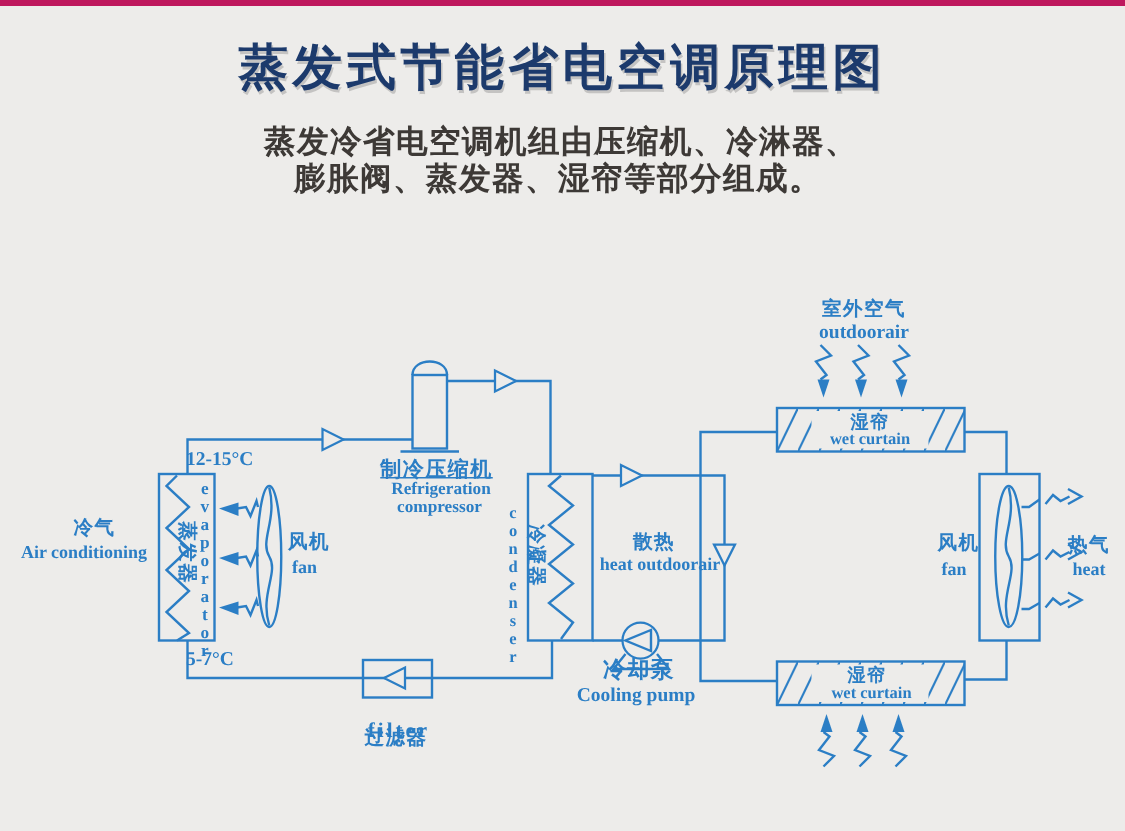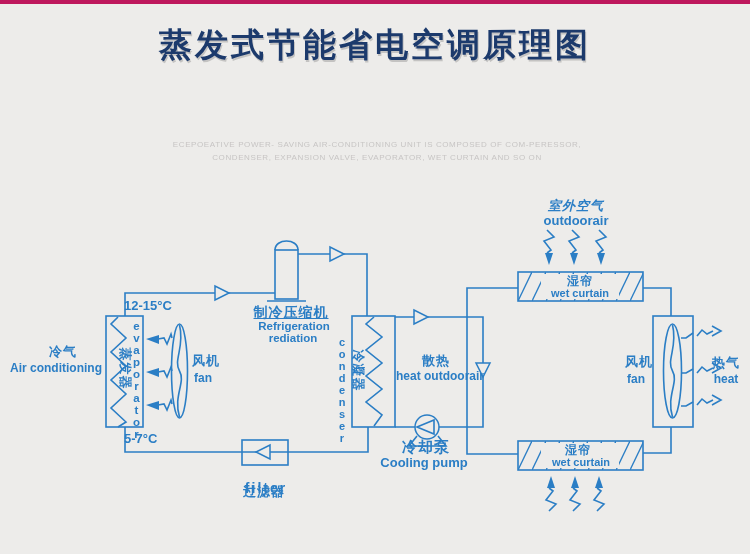--- a/index.html
+++ b/index.html
@@ -7,37 +7,37 @@
         border-top:4px solid #be185d;box-sizing:border-box;overflow:hidden;
         font-family:"Liberation Sans",sans-serif;}
   .abs{position:absolute;white-space:nowrap;line-height:1;}
   .ctr{transform:translateX(-50%);}
   .title{font-size:33px;font-weight:bold;letter-spacing:3px;color:#1c3a6c;
          text-shadow:1px 2px 0 rgba(120,120,120,.35);}
   .sub{font-size:21px;font-weight:bold;letter-spacing:1px;color:#3d3936;}
   .cap{font-size:8px;letter-spacing:.6px;color:#c7c5c4;}
   .zh{color:#2b7ec5;font-weight:bold;font-size:13px;letter-spacing:1px;}
   .en{color:#2b7ec5;font-weight:bold;font-size:12px;
-      font-family:Liberation Sans, sans-serif;}
+      font-family:Liberation Serif, serif;}
   .vzh{transform:rotate(90deg);text-align:center;}
   .ven{writing-mode:vertical-rl;text-orientation:upright;height:110px;}
   svg{position:absolute;left:0;top:0;}
   .pipe{stroke:#2b7ec5;stroke-width:1.6;fill:none;}
   .flow{fill:#edecea;stroke:#2b7ec5;stroke-width:1.5;}
   .solid{fill:#2b7ec5;stroke:none;}
   .mask{fill:#edecea;stroke:none;}
 </style>
 </head>
 <body>
 
 <div class="page">
 
   <div class="abs ctr title" style="left:375px;top:24px;">蒸发式节能省电空调原理图</div>
-  <div class="abs ctr cap" style="left:377px;top:137px;">ECEPOEATIVE POWER- SAVING AIR-CONDITIONING UNIT IS COMPOSED OF COM-PERESSOR,</div>
-  <div class="abs ctr cap" style="left:377px;top:150px;">CONDENSER, EXPANSION VALVE, EVAPORATOR, WET CURTAIN AND SO ON</div>
+  <div class="abs ctr sub" style="left:374px;top:80px;">蒸发冷省电空调机组由压缩机、冷淋器、</div>
+  <div class="abs ctr sub" style="left:372px;top:105px;">膨胀阀、蒸发器、湿帘等部分组成。</div>
 
   <svg width="750" height="554" viewBox="0 0 750 554">
     <defs>
       <pattern id="hatchT" patternUnits="userSpaceOnUse" width="14" height="29" patternTransform="translate(518,268)">
         <line x1="0" y1="29" x2="14" y2="0" stroke="#2b7ec5" stroke-width="1.4"></line>
       </pattern>
       <pattern id="hatchB" patternUnits="userSpaceOnUse" width="14" height="29" patternTransform="translate(518,437)">
         <line x1="0" y1="29" x2="14" y2="0" stroke="#2b7ec5" stroke-width="1.4"></line>
       </pattern>
     </defs>
@@ -146,35 +146,35 @@
   <div class="abs en" style="left:124px;top:428px;font-size:13px;">5-7°C</div>
 
   <div class="abs ctr zh vzh" style="left:125px;top:358px;width:48px;margin-left:-24px;transform:rotate(90deg);">蒸发器</div>
   <div class="abs en ven" style="left:130px;top:316px;font-size:11.5px;">evaporator</div>
 
   <div class="abs ctr zh" style="left:206px;top:350px;">风机</div>
   <div class="abs ctr en" style="left:203px;top:368px;">fan</div>
 
   <div class="abs ctr zh" style="left:291px;top:301px;font-size:14px;text-decoration:underline;">制冷压缩机</div>
   <div class="abs ctr en" style="left:294px;top:317px;font-size:11.5px;">Refrigeration</div>
-  <div class="abs ctr en" style="left:293px;top:329px;font-size:11.5px;">rediation</div>
+  <div class="abs ctr en" style="left:293px;top:329px;font-size:11.5px;">compressor</div>
 
   <div class="abs ctr zh vzh" style="left:358px;top:360px;width:48px;margin-left:-24px;transform:rotate(90deg);">冷凝器</div>
   <div class="abs en ven" style="left:336px;top:332px;font-size:11px;height:88px;">condenser</div>
 
   <div class="abs ctr zh" style="left:436px;top:350px;text-align:right;">散热</div>
   <div class="abs ctr en" style="left:440px;top:366px;">heat outdoorair</div>
 
   <div class="abs ctr zh" style="left:426px;top:435px;font-size:15px;">冷却泵</div>
   <div class="abs ctr en" style="left:424px;top:452px;font-size:13px;">Cooling pump</div>
 
   <div class="abs ctr zh" style="left:264px;top:481px;">过滤器</div>
   <div class="abs ctr en" style="left:266px;top:477px;font-size:14px;letter-spacing:2px;">filter</div>
 
-  <div class="abs ctr zh" style="left:576px;top:195px;font-style:italic;">室外空气</div>
+  <div class="abs ctr zh" style="left:576px;top:195px;">室外空气</div>
   <div class="abs ctr en" style="left:576px;top:210px;font-size:13px;">outdoorair</div>
 
   <div class="abs ctr zh" style="left:580px;top:271px;font-size:12px;">湿帘</div>
   <div class="abs ctr en" style="left:580px;top:284px;font-size:11px;">wet curtain</div>
 
   <div class="abs ctr zh" style="left:578px;top:440px;font-size:12px;">湿帘</div>
   <div class="abs ctr en" style="left:581px;top:453px;font-size:11px;">wet curtain</div>
 
   <div class="abs ctr zh" style="left:639px;top:351px;">风机</div>
   <div class="abs ctr en" style="left:636px;top:369px;">fan</div>

